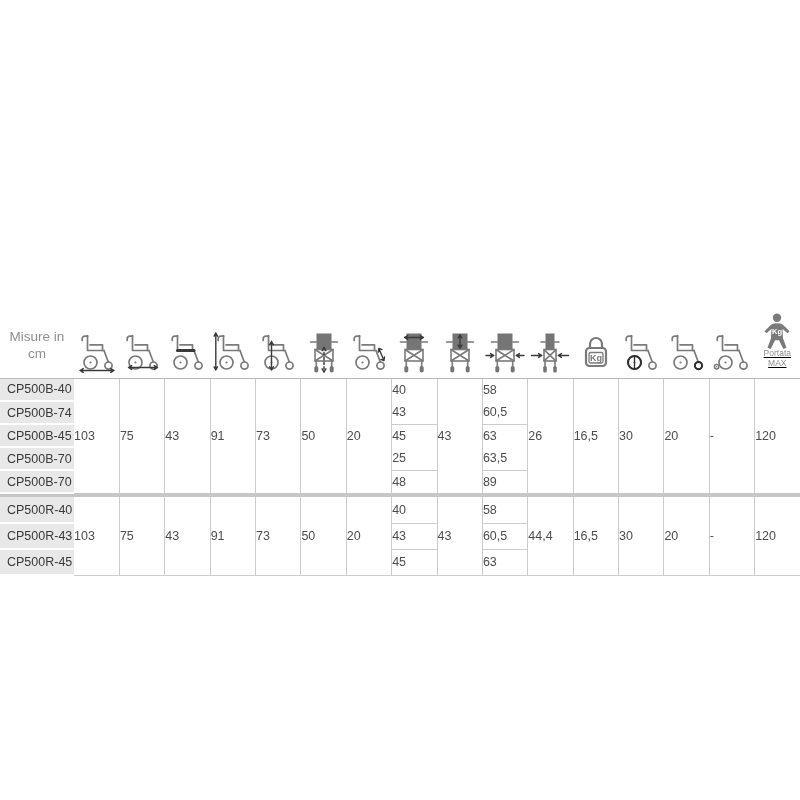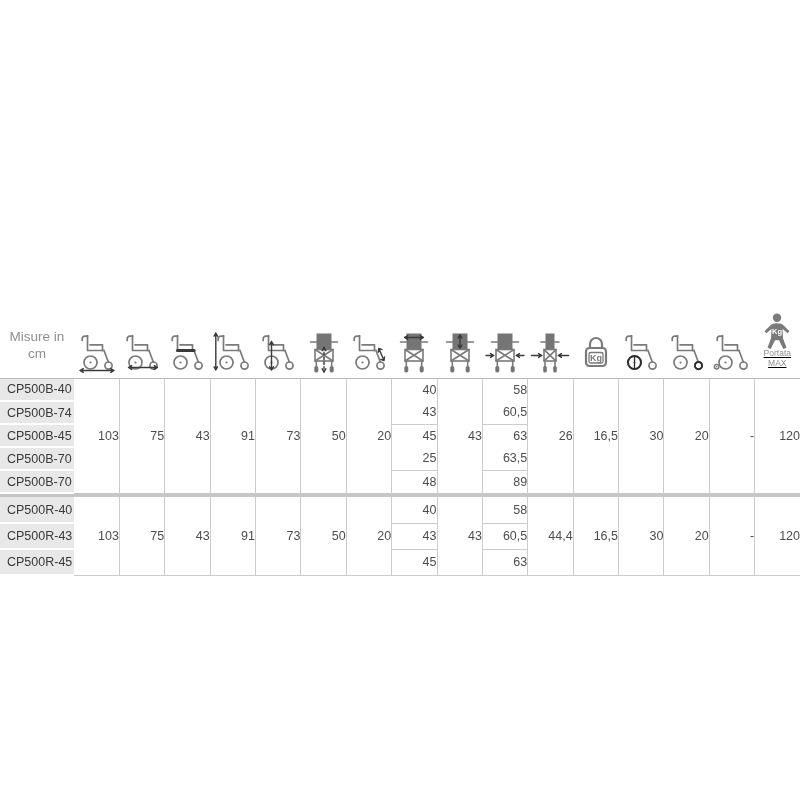--- a/index.html
+++ b/index.html
@@ -12,21 +12,21 @@
 
   th.title-th { vertical-align:middle; text-align:center;
                 color:var(--header-text,#8f8f8f); font-size:13.5px; line-height:1.3;
                 border-bottom:1px solid var(--header-rule,#b9b9b9); height:58px; }
   th.icon-th  { vertical-align:bottom; text-align:center; padding-bottom:1px;
                 border-bottom:1px solid var(--header-rule,#b9b9b9); height:58px;text-decoration:underline; }
 
   td.lbl { background:var(--label-bg,#e8e8e8); color:var(--label-text,#3a3a3a);
            font-size:12.5px; text-align:left; padding-left:7px;
            border-bottom:2px solid #fff; white-space:nowrap; }
-  td.val { text-align:right; color:var(--value-text,#4d4d4d); font-size:12.5px;
+  td.val { text-align:left; color:var(--value-text,#4d4d4d); font-size:12.5px;
            border-left:1px solid var(--grid-line,#cccccc); background:#fff; }
   td.val.first { border-left:none; }
   td.hb  { border-bottom:1px solid var(--grid-line,#cccccc); }
   td.bb  { border-bottom:1px solid var(--grid-line,#cccccc); }
 
   tbody.gb tr { height:23px; }
   tbody.gr tr { height:26px; }
   td.sep { height:3px; background:var(--group-separator,#c6c6c6); padding:0; border:none; }
 
   .ic { display:inline-block; }

